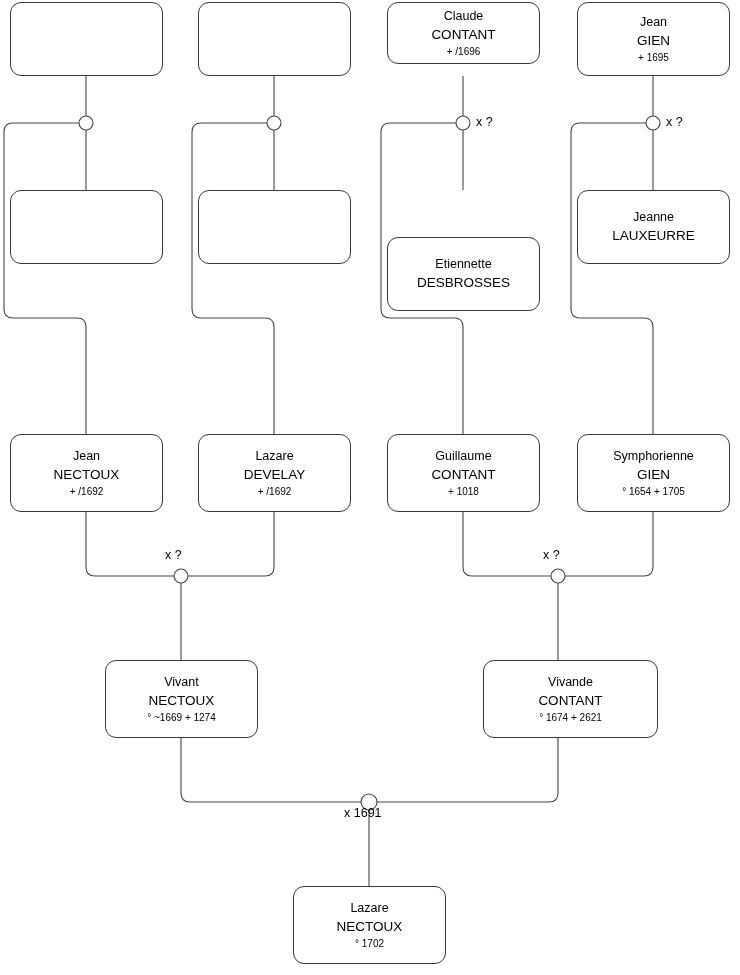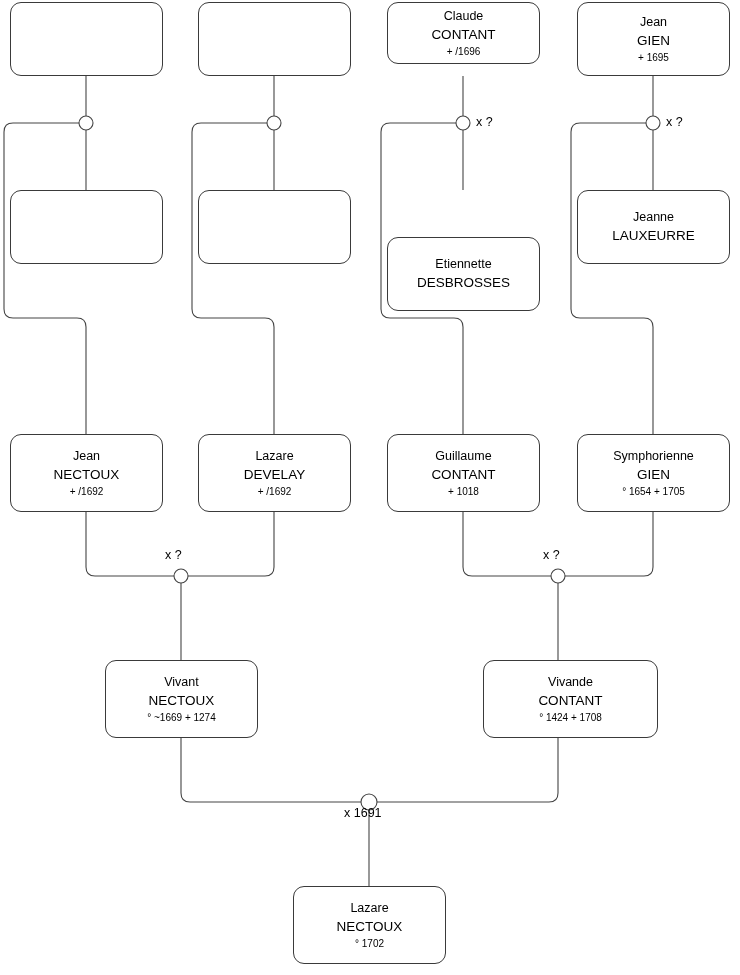--- a/index.html
+++ b/index.html
@@ -181,21 +181,21 @@
 
   <div class="person-box" style="left:105px; top:660px; width:153px; height:78px;">
     <span class="given">Vivant</span>
     <span class="surname">NECTOUX</span>
     <span class="dates">° ~1669 + 1274</span>
   </div>
 
   <div class="person-box" style="left:483px; top:660px; width:175px; height:78px;">
     <span class="given">Vivande</span>
     <span class="surname">CONTANT</span>
-    <span class="dates">° 1424 + 1708</span>
+    <span class="dates">° 1674 + 2621</span>
   </div>
 
   <div class="person-box" style="left:293px; top:886px; width:153px; height:78px;">
     <span class="given">Lazare</span>
     <span class="surname">NECTOUX</span>
     <span class="dates">° 1702</span>
   </div>
 
 </div>
 

